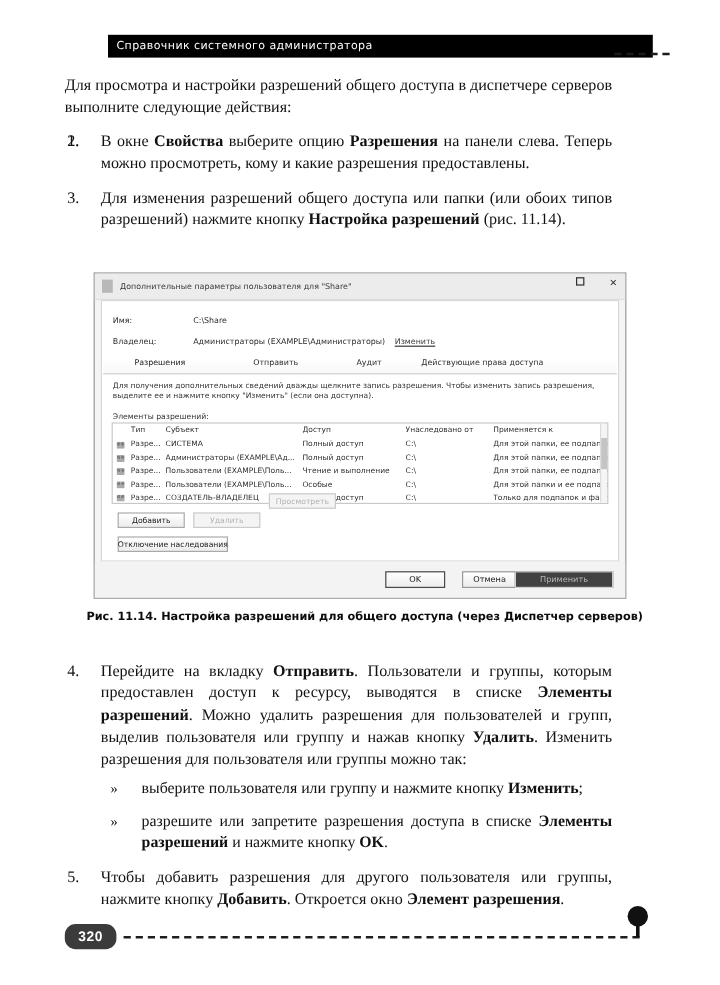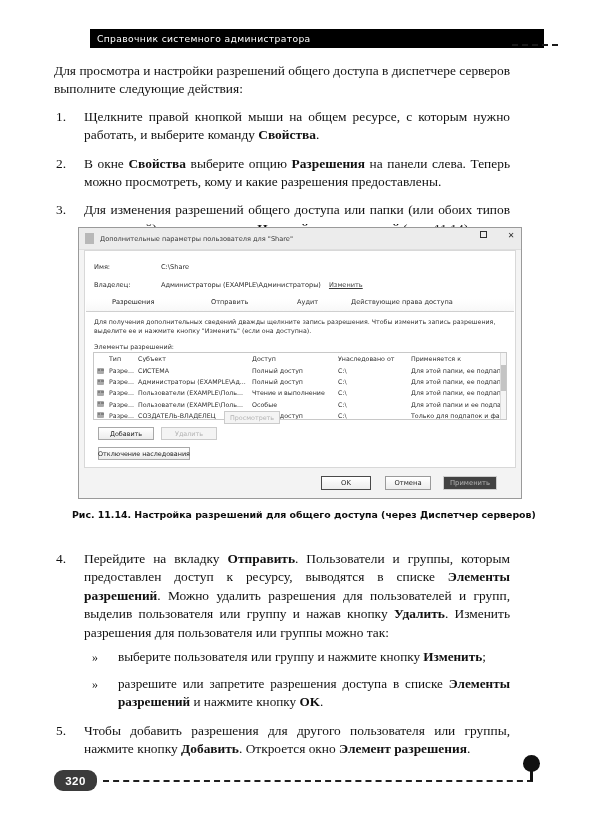--- a/index.html
+++ b/index.html
@@ -330,21 +330,21 @@
     font-size: 6.8px;
     display: flex;
     align-items: center;
     justify-content: center;
     box-sizing: border-box;
     color: #1f1f1f;
     font-family: "DejaVu Sans", sans-serif;
   }
   .fbtn-ok     { right: 150px; width: 50px; border-color: #4a4a4a; border-width: 1.5px; }
   .fbtn-cancel { right: 90px;  width: 46px; }
-  .fbtn-apply  { right: 24px;  width: 54px; color: #b5b3b1; border-color: #cdcbc9; background: #14532d; }
+  .fbtn-apply  { right: 10px;  width: 82px; color: #b5b3b1; border-color: #cdcbc9; background: #14532d; }
 
   
   .caption {
     position: absolute;
     left: 57px;
     top: 509px;
     width: 490px;
     font-family: "DejaVu Sans", sans-serif;
     font-weight: bold;
     font-size: 9.4px;
@@ -408,21 +408,21 @@
 <body>
 
 <div class="running-head">
   <span class="running-head-text">Справочник системного администратора</span>
 </div>
 <div class="head-dashes"></div>
 
 <div class="content">
   <p class="para">Для просмотра и настройки разрешений общего доступа в диспетчере серверов выполните следующие действия:</p>
   <ol class="steps" id="steps-top">
-      <li><span class="num">1.</span><span>Щелкните правой кнопкой мыши на общем ресурсе, с которым нужно работать, и выберите команду <b>Свойства</b>.</span></li>
+      <li><span class="num">1.</span></li>
       <li><span class="num">2.</span><span>В окне <b>Свойства</b> выберите опцию <b>Разрешения</b> на панели слева. Теперь можно просмотреть, кому и какие разрешения предоставлены.</span></li>
       <li><span class="num">3.</span><span>Для изменения разрешений общего доступа или папки (или обоих типов разрешений) нажмите кнопку <b>Настройка разрешений</b> (рис. 11.14).</span></li>
     </ol>
 </div>
 
 <div class="figure">
   <div class="dlg">
 
     <div class="dlg-titlebar">
       <span class="dlg-sysicon"></span>

